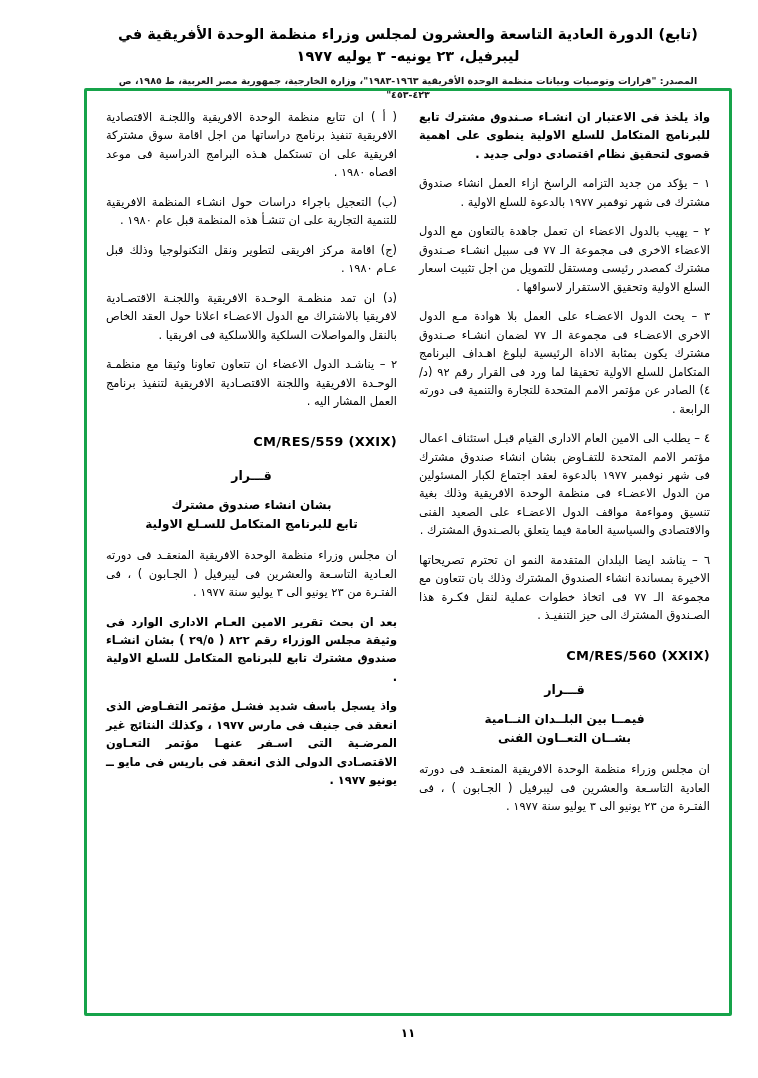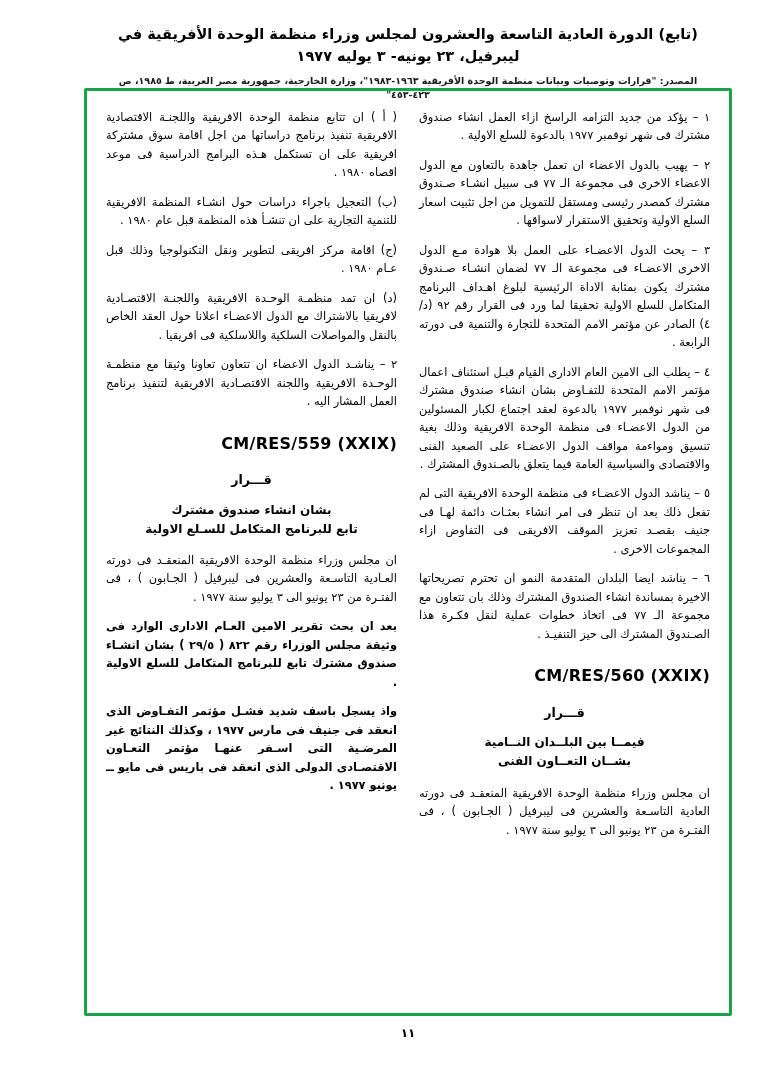--- a/index.html
+++ b/index.html
@@ -74,21 +74,21 @@
   .para {
     margin: 0 0 11px 0;
     text-align: justify;
     text-justify: inter-word;
   }
   .para.first { margin-top: 0; }
   .lead {
     font-weight: bold;
   }
   .res-id {
-    font-size: 16px;
+    font-size: 13px;
     font-weight: bold;
     direction: ltr;
     text-align: right;
     margin: 20px 0 14px 0;
     letter-spacing: 0.3px;
   }
   .res-heading {
     text-align: center;
     font-weight: bold;
     font-size: 12.6px;
@@ -125,25 +125,25 @@
   <div class="doc-header">
     <div class="header-title">(تابع) الدورة العادية التاسعة والعشرون لمجلس وزراء منظمة الوحدة الأفريقية في ليبرفيل، ٢٣ يونيه- ٣ يوليه ١٩٧٧</div>
     <div class="header-source">المصدر: "قرارات وتوصيات وبيانات منظمة الوحدة الأفريقية ١٩٦٣-١٩٨٣"، وزارة الخارجية، جمهورية مصر العربية، ط ١٩٨٥، ص ٤٢٣-٤٥٣"</div>
   </div>
 
   <div class="frame"></div>
 
   <div class="columns">
 
     <div class="col right">
+      <p class="para first lead">واذ يلخذ فى الاعتبار ان انشـاء صـندوق مشترك تابع للبرنامج المتكامل للسلع الاولية ينطوى على اهمية قصوى لتحقيق نظام اقتصادى دولى جديد .</p>
       <p class="para">١ – يؤكد من جديد التزامه الراسخ ازاء العمل انشاء صندوق مشترك فى شهر نوفمبر ١٩٧٧ بالدعوة للسلع الاولية .</p>
       <p class="para">٢ – يهيب بالدول الاعضاء ان تعمل جاهدة بالتعاون مع الدول الاعضاء الاخرى فى مجموعة الـ ٧٧ فى سبيل انشـاء صـندوق مشترك كمصدر رئيسى ومستقل للتمويل من اجل تثبيت اسعار السلع الاولية وتحقيق الاستقرار لاسواقها .</p>
       <p class="para">٣ – يحث الدول الاعضـاء على العمل بلا هوادة مـع الدول الاخرى الاعضـاء فى مجموعة الـ ٧٧ لضمان انشـاء صـندوق مشترك يكون بمثابة الاداة الرئيسية لبلوغ اهـداف البرنامج المتكامل للسلع الاولية تحقيقا لما ورد فى القرار رقم ٩٢ (د/ ٤) الصادر عن مؤتمر الامم المتحدة للتجارة والتنمية فى دورته الرابعة .</p>
       <p class="para">٤ – يطلب الى الامين العام الادارى القيام قبـل استئناف اعمال مؤتمر الامم المتحدة للتفـاوض بشان انشاء صندوق مشترك فى شهر نوفمبر ١٩٧٧ بالدعوة لعقد اجتماع لكبار المسئولين من الدول الاعضـاء فى منظمة الوحدة الافريقية وذلك بغية تنسيق ومواءمة مواقف الدول الاعضـاء على الصعيد الفنى والاقتصادى والسياسية العامة فيما يتعلق بالصـندوق المشترك .</p>
-      <p class="para">٥ – يناشد الدول الاعضـاء فى منظمة الوحدة الافريقية التى لم تفعل ذلك بعد ان تنظر فى امر انشاء بعثـات دائمة لهـا فى جنيف بقصـد تعزيز الموقف الافريقى فى التفاوض ازاء المجموعات الاخرى .</p>
       <p class="para">٦ – يناشد ايضا البلدان المتقدمة النمو ان تحترم تصريحاتها الاخيرة بمساندة انشاء الصندوق المشترك وذلك بان تتعاون مع مجموعة الـ ٧٧ فى اتخاذ خطوات عملية لنقل فكـرة هذا الصـندوق المشترك الى حيز التنفيـذ .</p>
 
       <div class="res-id">CM/RES/560 (XXIX)</div>
       <div class="res-heading">
         <span class="word">قـــرار</span>
       </div>
       <div class="res-sub">
         <span>فيمــا بين البلــدان النــامية</span>
         <span>بشــان التعــاون الفنى</span>
       </div>

